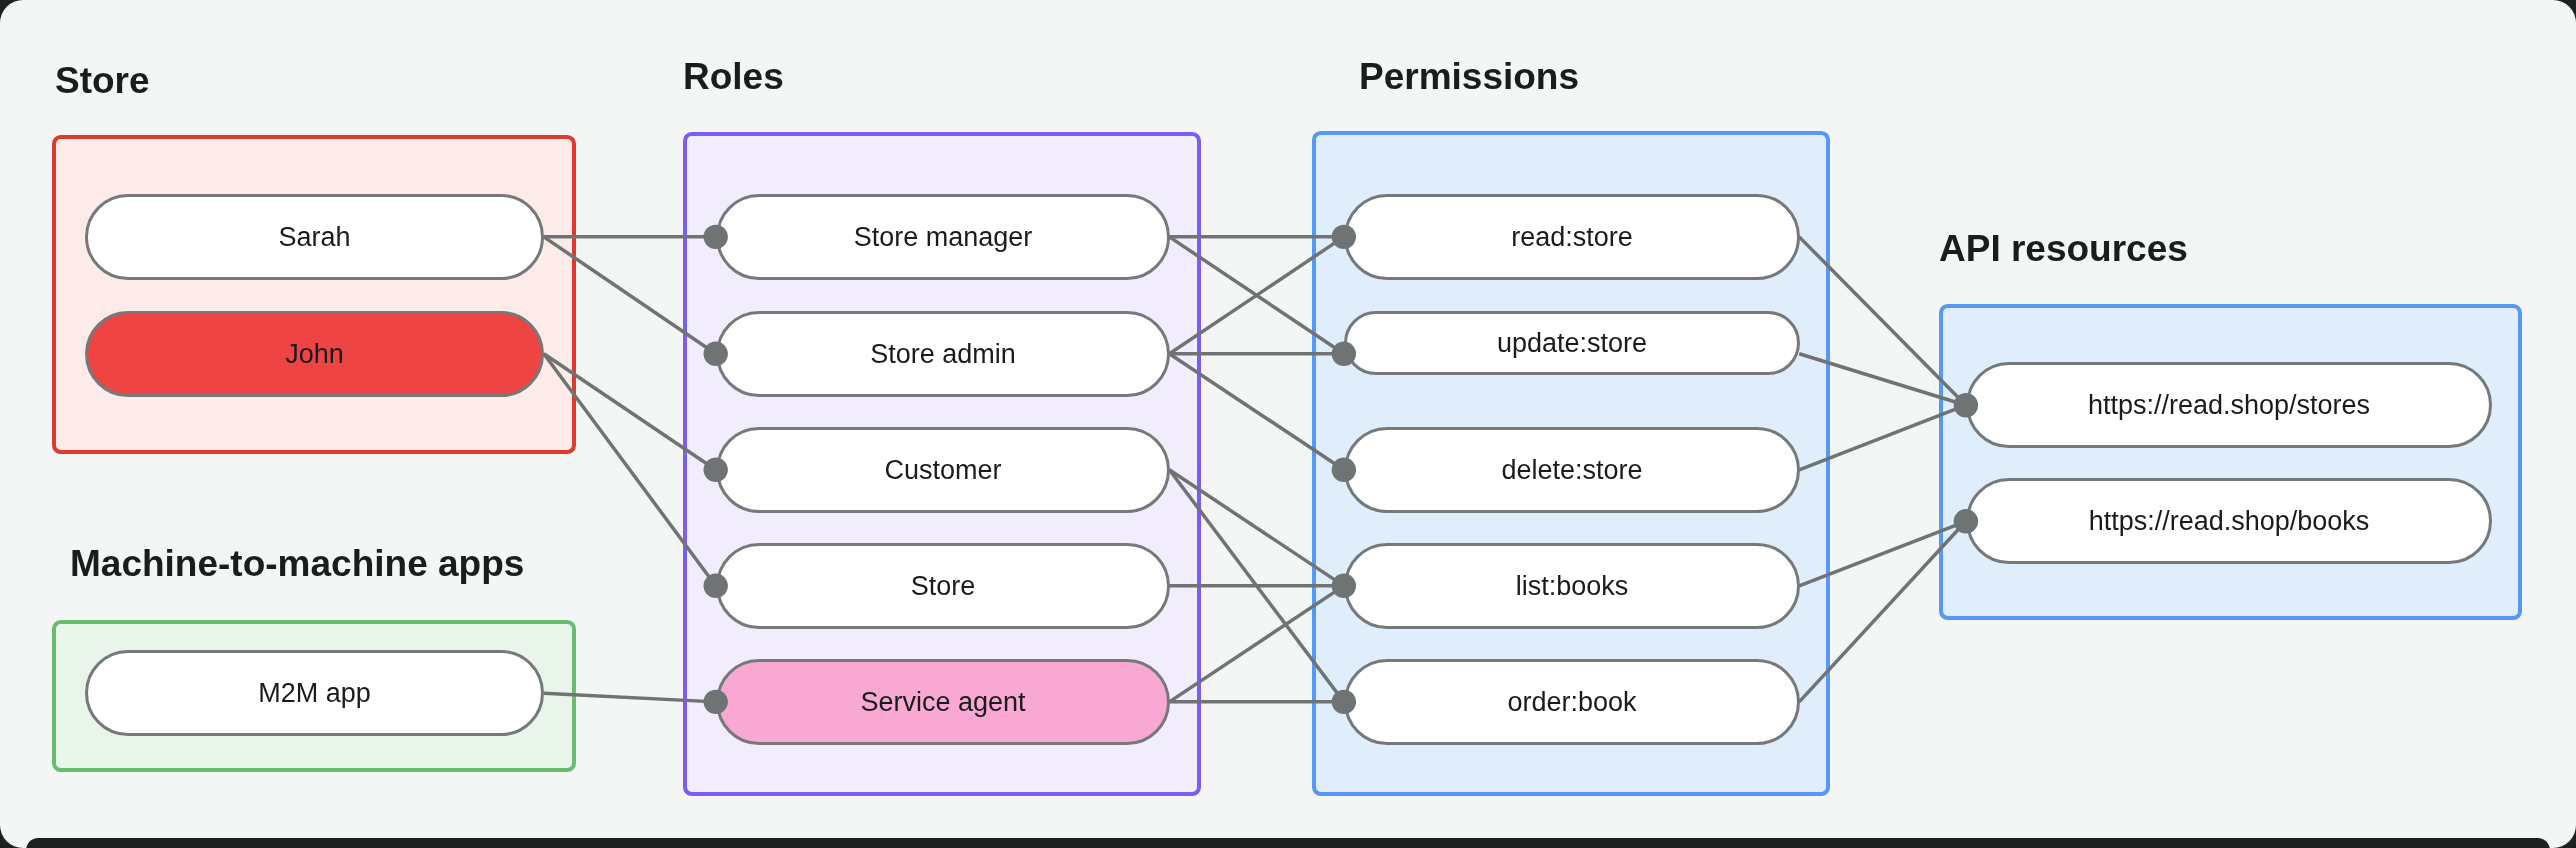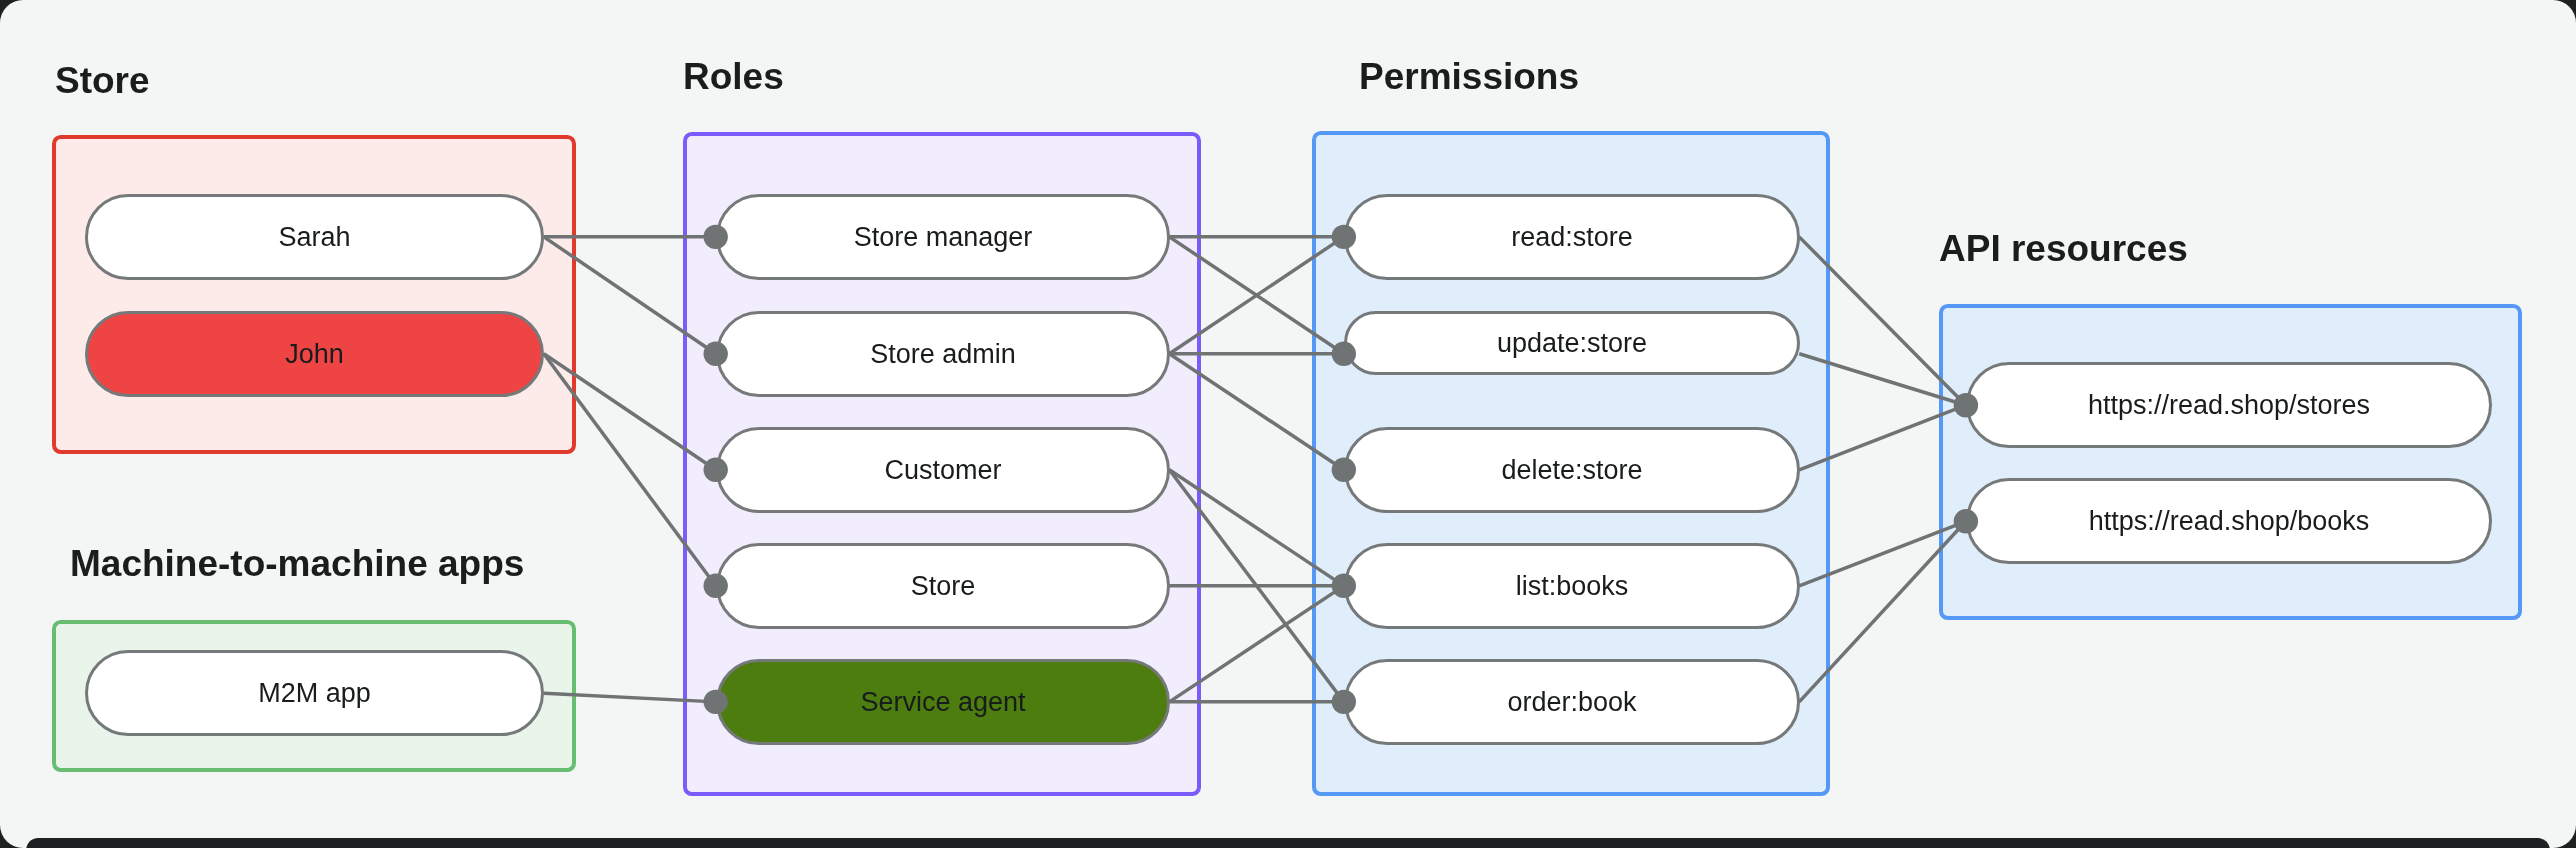--- a/index.html
+++ b/index.html
@@ -72,21 +72,21 @@
       <div class="group-title" style="left: 1939px; top: 230px;">API resources</div>
     </div>
   <div id="pills-layer">
       <div class="pill" style="left: 85px; top: 194px; width: 459px; height: 86px; border-color: rgb(118, 121, 122); background: rgb(255, 255, 255);">Sarah</div>
       <div class="pill" style="left: 85px; top: 311px; width: 459px; height: 86px; border-color: rgb(118, 121, 122); background: #ef4444;">John</div>
       <div class="pill" style="left: 85px; top: 650px; width: 459px; height: 86px; border-color: rgb(118, 121, 122); background: rgb(255, 255, 255);">M2M app</div>
       <div class="pill" style="left: 716px; top: 194px; width: 454px; height: 86px; border-color: rgb(118, 121, 122); background: rgb(255, 255, 255);">Store manager</div>
       <div class="pill" style="left: 716px; top: 311px; width: 454px; height: 86px; border-color: rgb(118, 121, 122); background: rgb(255, 255, 255);">Store admin</div>
       <div class="pill" style="left: 716px; top: 427px; width: 454px; height: 86px; border-color: rgb(118, 121, 122); background: rgb(255, 255, 255);">Customer</div>
       <div class="pill" style="left: 716px; top: 543px; width: 454px; height: 86px; border-color: rgb(118, 121, 122); background: rgb(255, 255, 255);">Store</div>
-      <div class="pill" style="left: 716px; top: 659px; width: 454px; height: 86px; border-color: rgb(118, 121, 122); background: #4d7c0f;">Service agent</div>
+      <div class="pill" style="left: 716px; top: 659px; width: 454px; height: 86px; border-color: rgb(118, 121, 122); background: #f9a8d4;">Service agent</div>
       <div class="pill" style="left: 1344px; top: 194px; width: 456px; height: 86px; border-color: rgb(118, 121, 122); background: rgb(255, 255, 255);">read:store</div>
       <div class="pill" style="left: 1344px; top: 311px; width: 456px; height: 64px; border-color: rgb(118, 121, 122); background: rgb(255, 255, 255);">update:store</div>
       <div class="pill" style="left: 1344px; top: 427px; width: 456px; height: 86px; border-color: rgb(118, 121, 122); background: rgb(255, 255, 255);">delete:store</div>
       <div class="pill" style="left: 1344px; top: 543px; width: 456px; height: 86px; border-color: rgb(118, 121, 122); background: rgb(255, 255, 255);">list:books</div>
       <div class="pill" style="left: 1344px; top: 659px; width: 456px; height: 86px; border-color: rgb(118, 121, 122); background: rgb(255, 255, 255);">order:book</div>
       <div class="pill" style="left: 1966px; top: 362px; width: 526px; height: 86px; border-color: rgb(118, 121, 122); background: rgb(255, 255, 255);">https://read.shop/stores</div>
       <div class="pill" style="left: 1966px; top: 478px; width: 526px; height: 86px; border-color: rgb(118, 121, 122); background: rgb(255, 255, 255);">https://read.shop/books</div>
     </div>
   <svg id="edge-layer" class="edge-layer" width="2576" height="848" viewBox="0 0 2952 972">
       <line x1="623" y1="271.5" x2="820" y2="271.5" stroke="#6f7374" stroke-width="4"></line>

